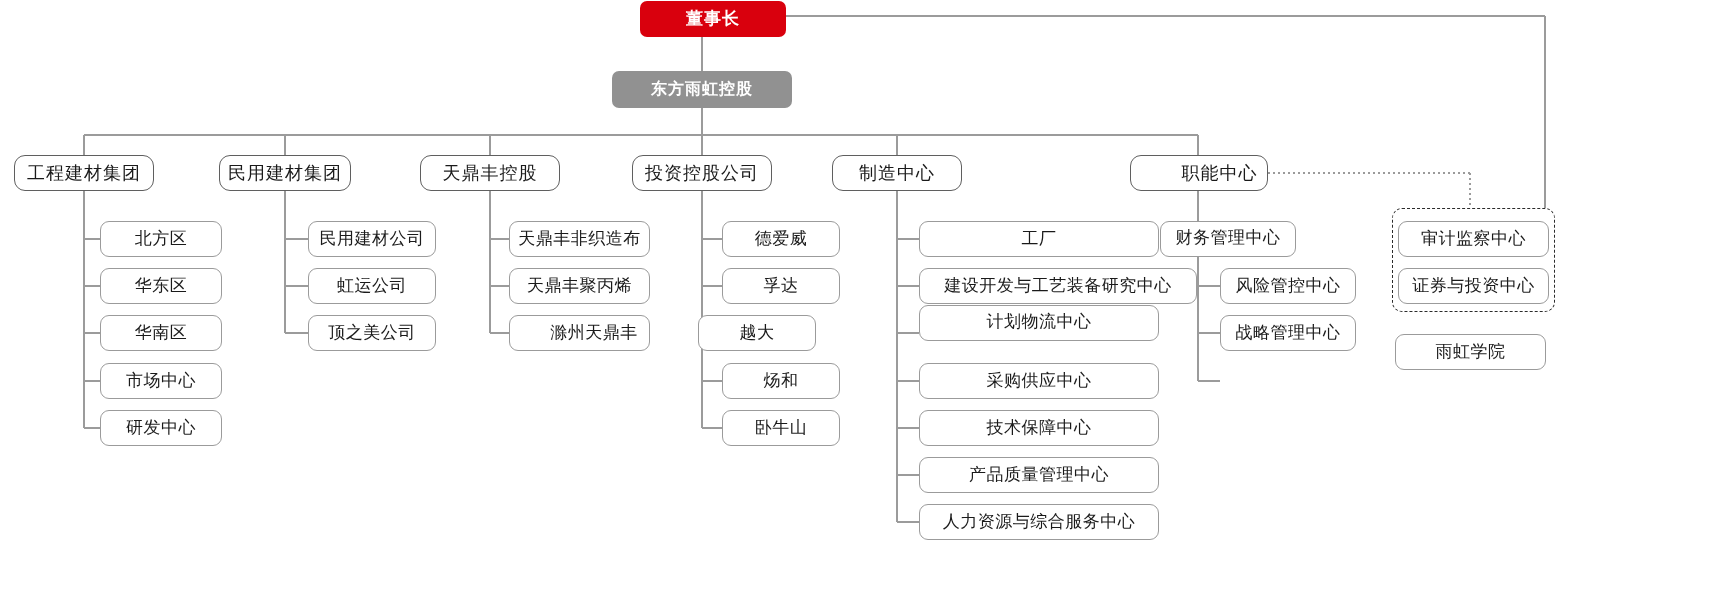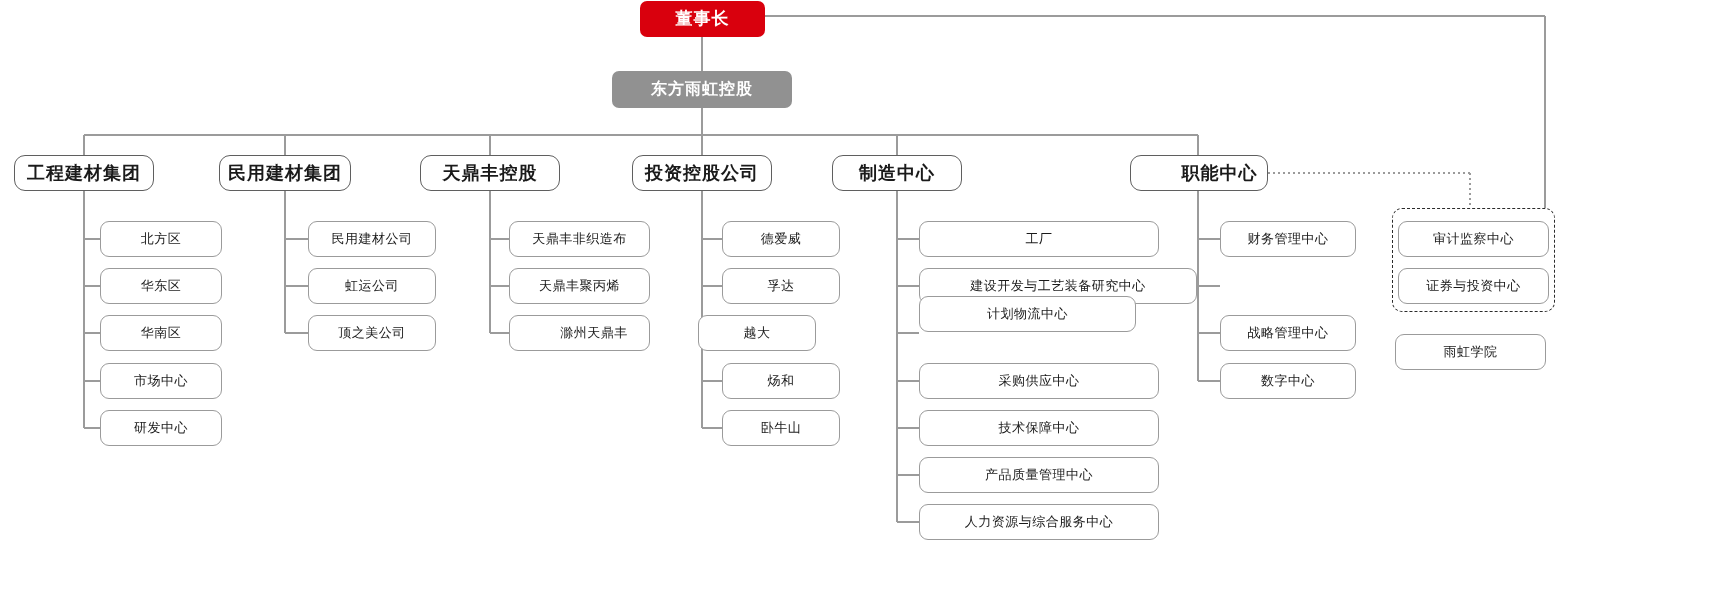--- a/index.html
+++ b/index.html
@@ -22,23 +22,23 @@
   .node.root{
     background:#d9000d;border:none;border-radius:7px;
     color:#ffffff;font-weight:bold;font-size:17px;letter-spacing:1px;
   }
   .node.holding{
     background:#919191;border:none;border-radius:7px;
     color:#ffffff;font-weight:bold;font-size:16px;letter-spacing:1px;
   }
   .node.lvl1{
     border:1.8px solid #5f5f5f;border-radius:11px;
-    font-weight:bold;font-size:18px;letter-spacing:1px;
-  }
-  .node.leaf{font-size:13px;}
+    font-weight:normal;font-size:18px;letter-spacing:1px;
+  }
+  .node.leaf{font-size:17px;}
   .dashgroup{
     position:absolute;box-sizing:border-box;
     border:1.7px dashed #2b2b2b;border-radius:10px;
     background:transparent;z-index:2;
   }
 </style>
 </head>
 <body>
 
 <div id="canvas">
@@ -101,21 +101,21 @@
       <line x1="1198" y1="333" x2="1220" y2="333"></line>
       <line x1="1198" y1="381" x2="1220" y2="381"></line>
     </g>
 
     <g stroke="#9b9b9b" stroke-width="1.6" fill="none" stroke-dasharray="2 3" shape-rendering="crispEdges">
       <line x1="1268" y1="173" x2="1470" y2="173"></line>
       <line x1="1470" y1="173" x2="1470" y2="208"></line>
     </g>
   </svg>
 
-  <div class="node root" style="left:640px;top:1px;width:125px;height:36px;">
+  <div class="node root" style="left:640px;top:1px;width:146px;height:36px;">
     <span>董事长</span>
   </div>
 
   <div class="node holding" style="left:612px;top:71px;width:180px;height:37px;">
     <span>东方雨虹控股</span>
   </div>
 
   <div class="node lvl1" style="left:14px;top:155px;width:140px;height:36px;">
     <span>工程建材集团</span>
   </div>
@@ -186,45 +186,45 @@
   <div class="node leaf" style="left:722px;top:410px;width:118px;height:36px;">
     <span>卧牛山</span>
   </div>
 
   <div class="node leaf" style="left:919px;top:221px;width:240px;height:36px;">
     <span>工厂</span>
   </div>
   <div class="node leaf" style="left:919px;top:268px;width:278px;height:36px;">
     <span>建设开发与工艺装备研究中心</span>
   </div>
-  <div class="node leaf" style="left:919px;top:296px;width:217px;height:36px;">
+  <div class="node leaf" style="left:919px;top:305px;width:240px;height:36px;font-family:Liberation Mono, monospace;">
     <span>计划物流中心</span>
   </div>
   <div class="node leaf" style="left:919px;top:363px;width:240px;height:36px;">
     <span>采购供应中心</span>
   </div>
   <div class="node leaf" style="left:919px;top:410px;width:240px;height:36px;">
     <span>技术保障中心</span>
   </div>
   <div class="node leaf" style="left:919px;top:457px;width:240px;height:36px;">
     <span>产品质量管理中心</span>
   </div>
   <div class="node leaf" style="left:919px;top:504px;width:240px;height:36px;">
     <span>人力资源与综合服务中心</span>
   </div>
 
-  <div class="node leaf" style="left:1220px;top:221px;width:136px;height:36px;">
+  <div class="node leaf" style="left:1160px;top:221px;width:136px;height:36px;font-family:Liberation Mono, monospace;">
     <span>财务管理中心</span>
+  </div>
+  <div class="node leaf" style="left:1220px;top:268px;width:136px;height:36px;">
+    <span>风险管控中心</span>
   </div>
   <div class="node leaf" style="left:1220px;top:315px;width:136px;height:36px;">
     <span>战略管理中心</span>
   </div>
-  <div class="node leaf" style="left:1220px;top:363px;width:136px;height:36px;">
-    <span>数字中心</span>
-  </div>
 
   <div class="dashgroup" style="left:1392px;top:208px;width:163px;height:104px;"></div>
 
   <div class="node leaf" style="left:1398px;top:221px;width:151px;height:36px;">
     <span>审计监察中心</span>
   </div>
   <div class="node leaf" style="left:1398px;top:268px;width:151px;height:36px;">
     <span>证券与投资中心</span>
   </div>
 

